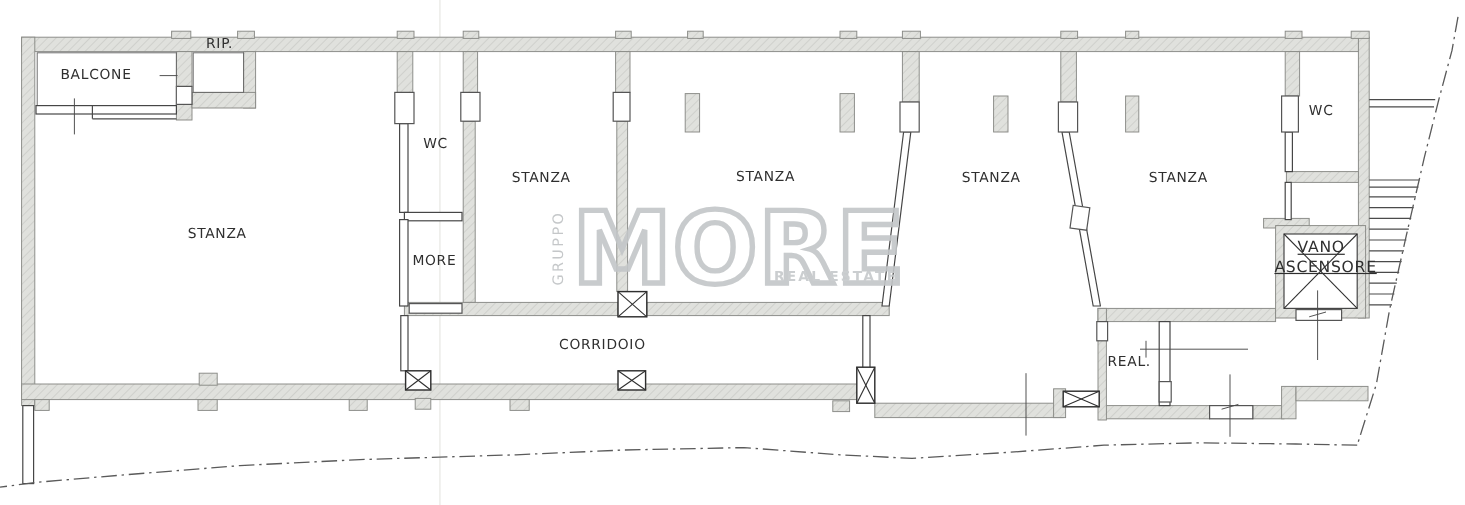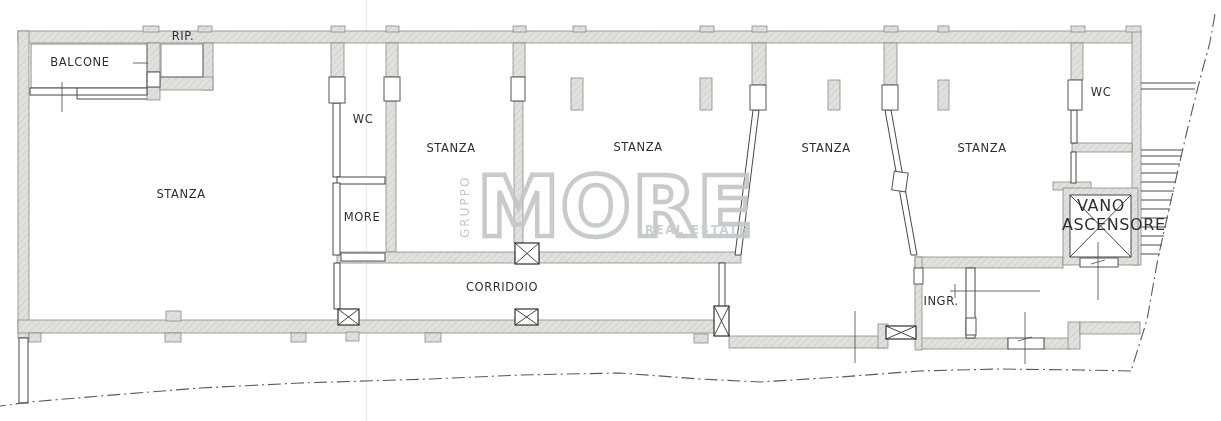--- a/index.html
+++ b/index.html
@@ -8,21 +8,21 @@
     background:#ffffff;
     font-family:"DejaVu Sans","Liberation Sans",sans-serif;
   }
   #plan-stage{position:absolute;left:0;top:0;width:1221px;height:421px;}
   svg{position:absolute;left:0;top:0;}
   .rlabel{
     position:absolute;transform:translate(-50%,-50%);
     font-size:11.5px;letter-spacing:0.6px;color:#2f2f2f;
     white-space:nowrap;text-align:center;
   }
-  .rlabel.small{font-size:16px;}
+  .rlabel.small{font-size:13px;text-decoration:underline;}
   .rlabel.wrap{white-space:normal;width:78px;line-height:1.2;}
   .wall{fill:url(#wh);stroke:#8a8b87;stroke-width:0.8;}
   .thinw{fill:#ffffff;stroke:#464646;stroke-width:1;}
   .jamb{fill:#ffffff;stroke:#555555;stroke-width:1;}
   .ln{stroke:#4a4a4a;stroke-width:1;fill:none;}
   .mln{stroke:#4a4a4a;stroke-width:0.8;fill:none;}
   .xbox{fill:#ffffff;stroke:#2f2f2f;stroke-width:1.2;}
   .xd{stroke:#2f2f2f;stroke-width:0.9;}
   .dashline{fill:none;stroke:#5a5a5a;stroke-width:1.1;stroke-dasharray:13 4 2 4;}
   .inner{fill:none;stroke:#6a6a6a;stroke-width:0.8;}
@@ -228,17 +228,17 @@
   <div class="rlabel" style="left:80px;top:62px">BALCONE</div>
   <div class="rlabel" style="left:183px;top:36px">RIP.</div>
   <div class="rlabel" style="left:181px;top:194px">STANZA</div>
   <div class="rlabel" style="left:363px;top:119px">WC</div>
   <div class="rlabel" style="left:362px;top:217px">MORE</div>
   <div class="rlabel" style="left:451px;top:148px">STANZA</div>
   <div class="rlabel" style="left:638px;top:147px">STANZA</div>
   <div class="rlabel" style="left:502px;top:287px">CORRIDOIO</div>
   <div class="rlabel" style="left:826px;top:148px">STANZA</div>
   <div class="rlabel" style="left:982px;top:148px">STANZA</div>
-  <div class="rlabel" style="left:941px;top:301px">INGR.</div>
+  <div class="rlabel" style="left:941px;top:301px">REAL.</div>
   <div class="rlabel" style="left:1101px;top:92px">WC</div>
   <div class="rlabel small wrap" style="left:1101px;top:215px">VANO ASCENSORE</div>
 
 </div>
 
 </body></html>

